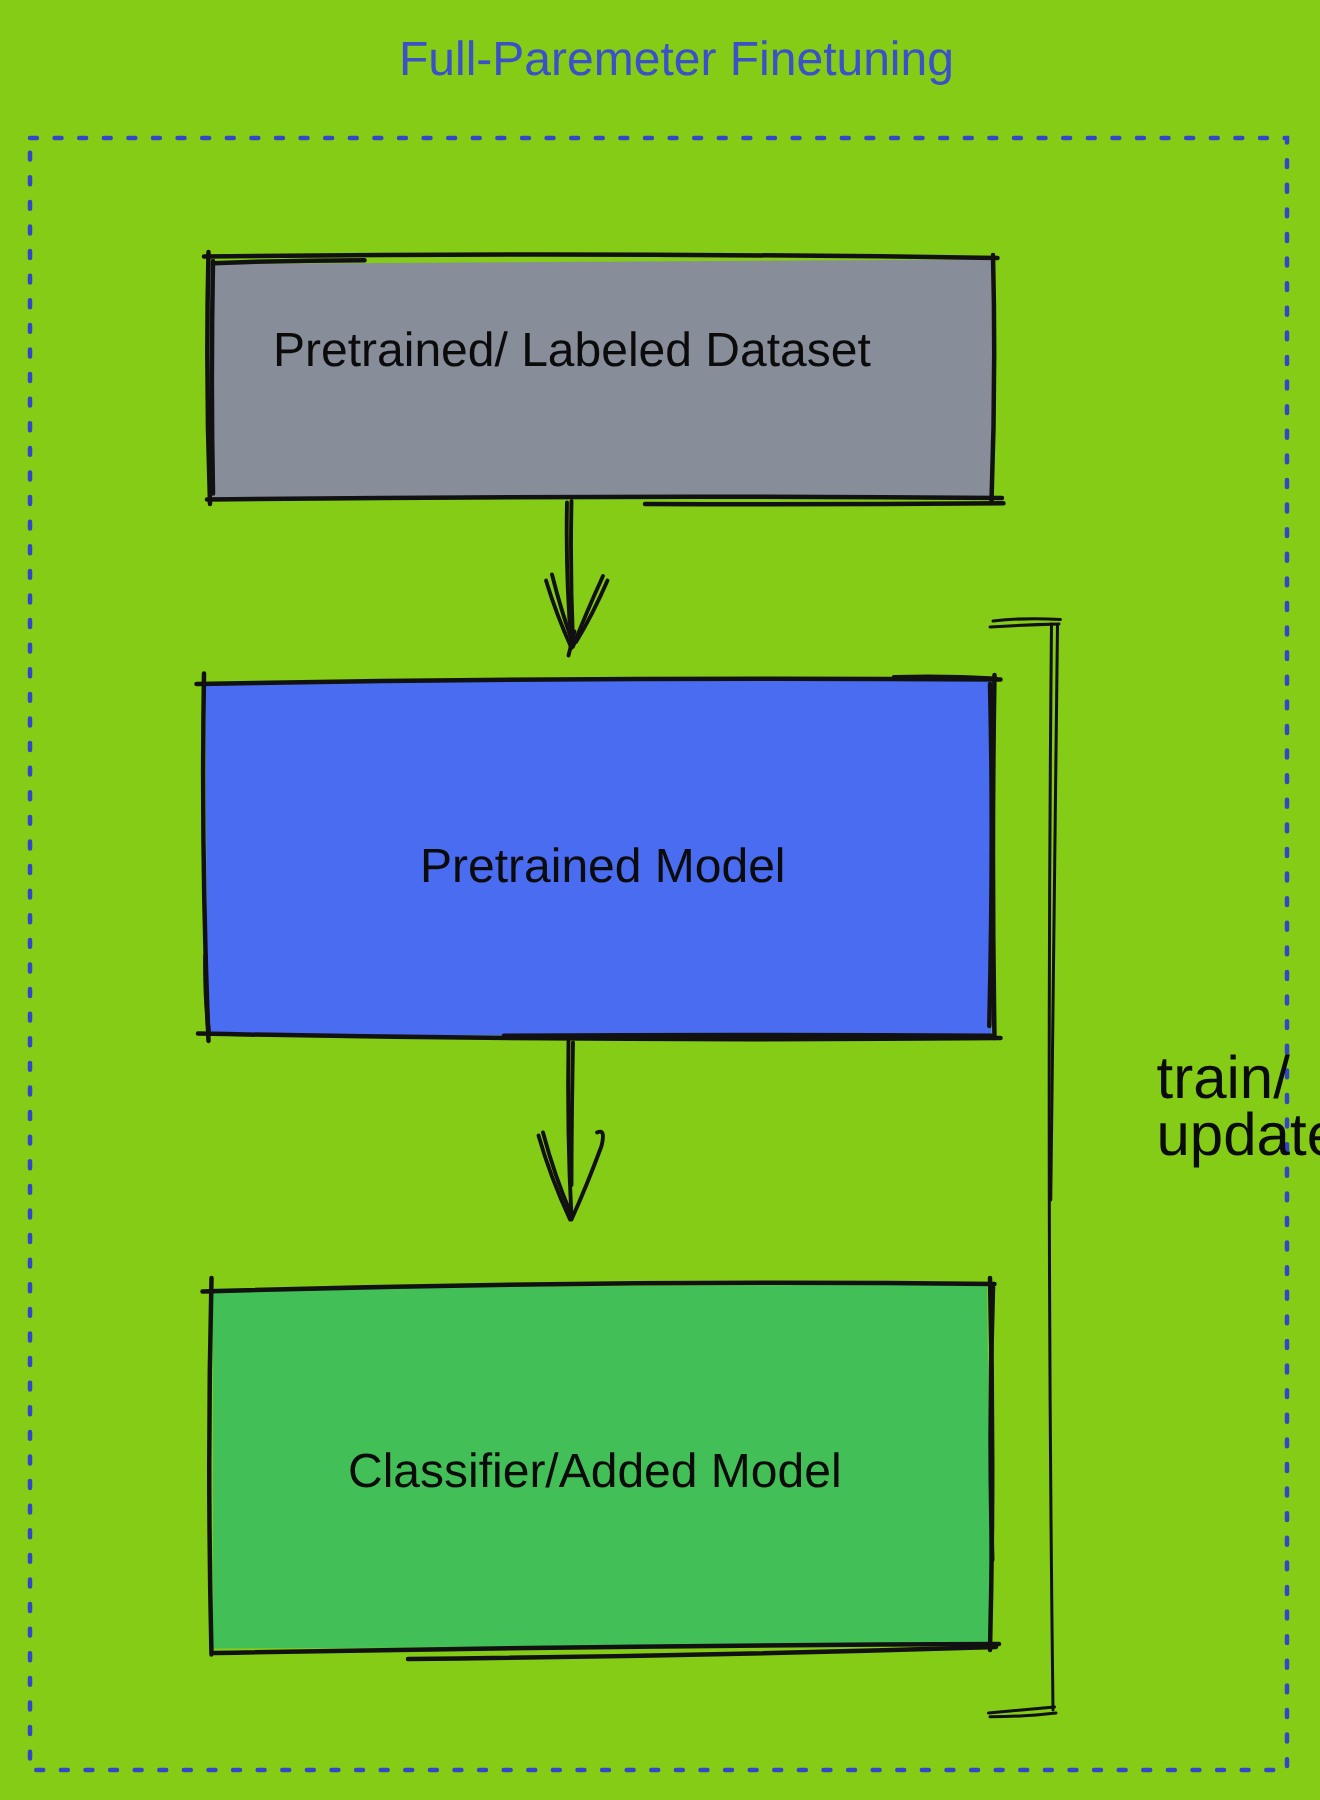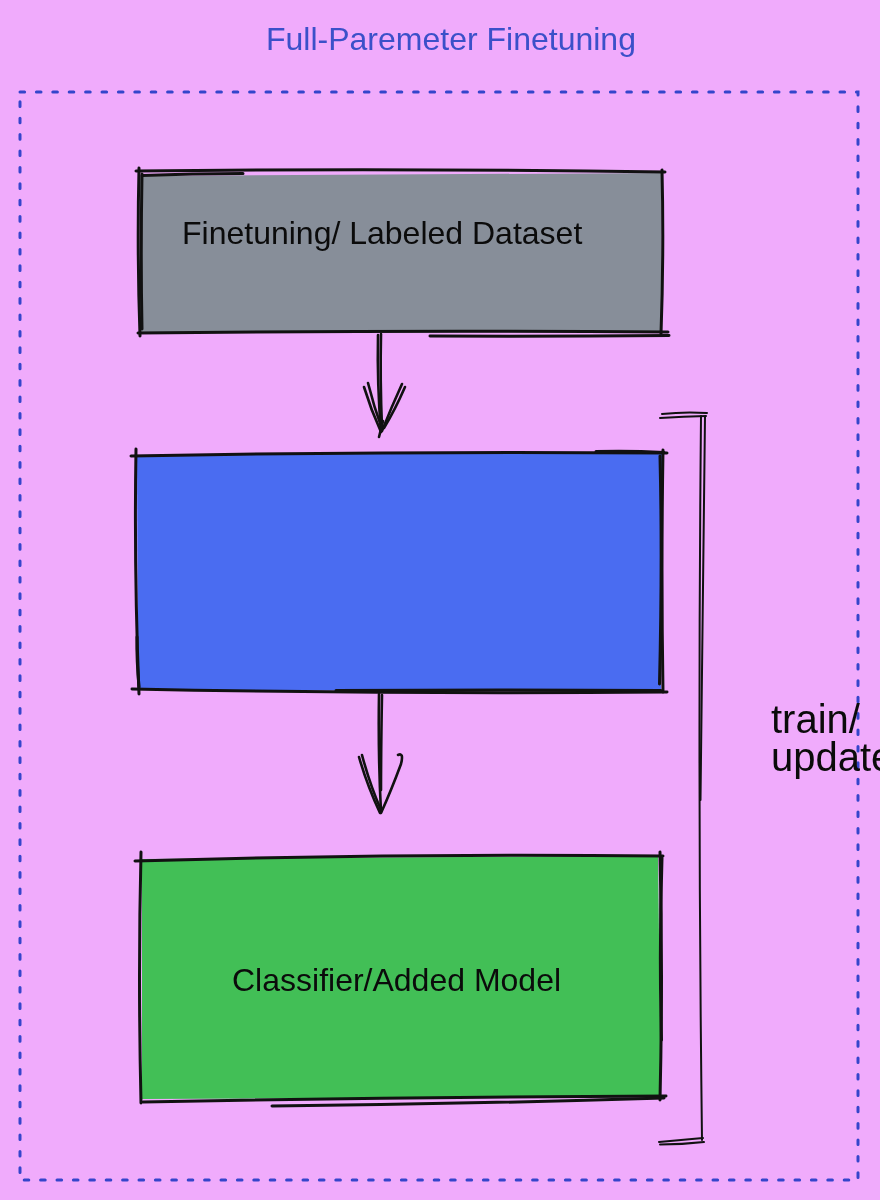--- a/index.html
+++ b/index.html
@@ -4,21 +4,21 @@
 <style>
   html, body {
     margin: 0;
     padding: 0;
     background: #ffffff;
   }
   .canvas {
     position: relative;
     width: 880px;
     height: 1200px;
-    background: #f0abfc;
+    background: #84cc16;
     overflow: hidden;
     font-family: "Liberation Sans", "DejaVu Sans", sans-serif;
   }
   .sketch-svg {
     position: absolute;
     left: 0;
     top: 0;
     width: 880px;
     height: 1200px;
   }
@@ -122,18 +122,19 @@
     <g fill="none" stroke="#111111" stroke-width="2" stroke-linecap="round">
       <path d="M662,414 Q684,411.5 707,413"></path>
       <path d="M660,418 Q684,416.5 706,416"></path>
       <path d="M701,416 Q697.5,780 702,1140"></path>
       <path d="M705,417 Q703,600 700.5,800"></path>
       <path d="M703,1138 Q680,1140 659,1142"></path>
       <path d="M704,1142 Q682,1144.5 660,1144.5"></path>
     </g>
   </svg>
 
-  <div class="node-label label-dataset">Finetuning/ Labeled Dataset</div>
+  <div class="node-label label-dataset">Pretrained/ Labeled Dataset</div>
+  <div class="node-label label-pretrained">Pretrained Model</div>
   <div class="node-label label-classifier">Classifier/Added Model</div>
   <div class="bracket-label">train/
 update</div>
 
 </div>
 
 </body></html>

